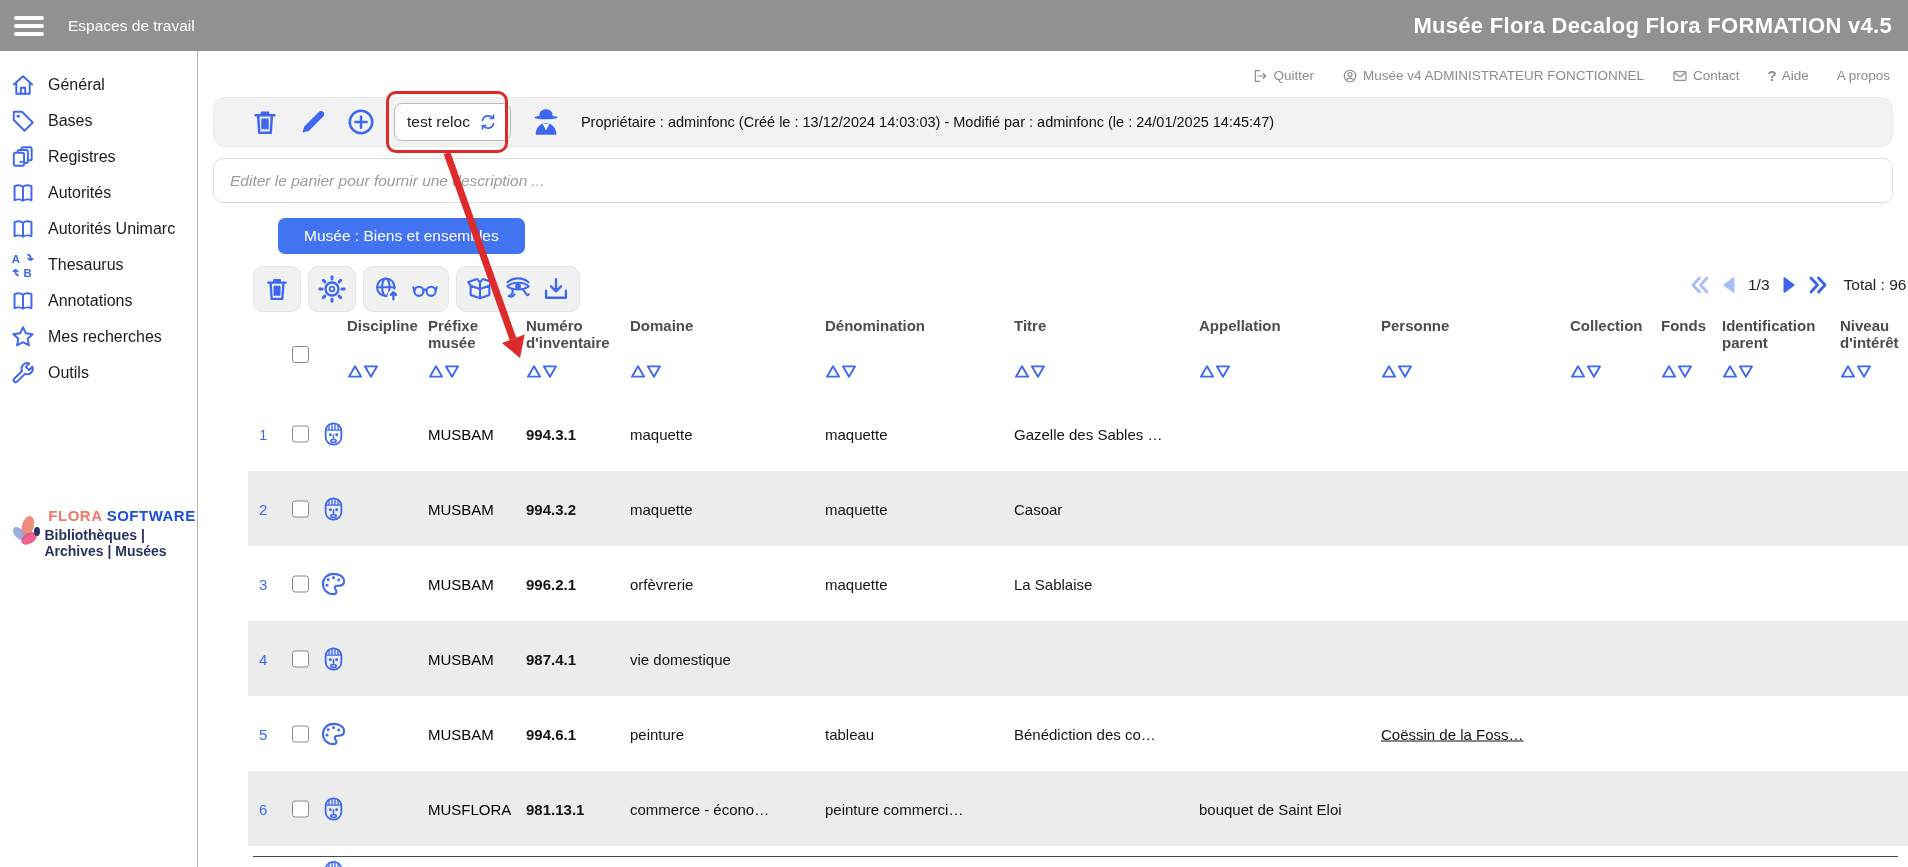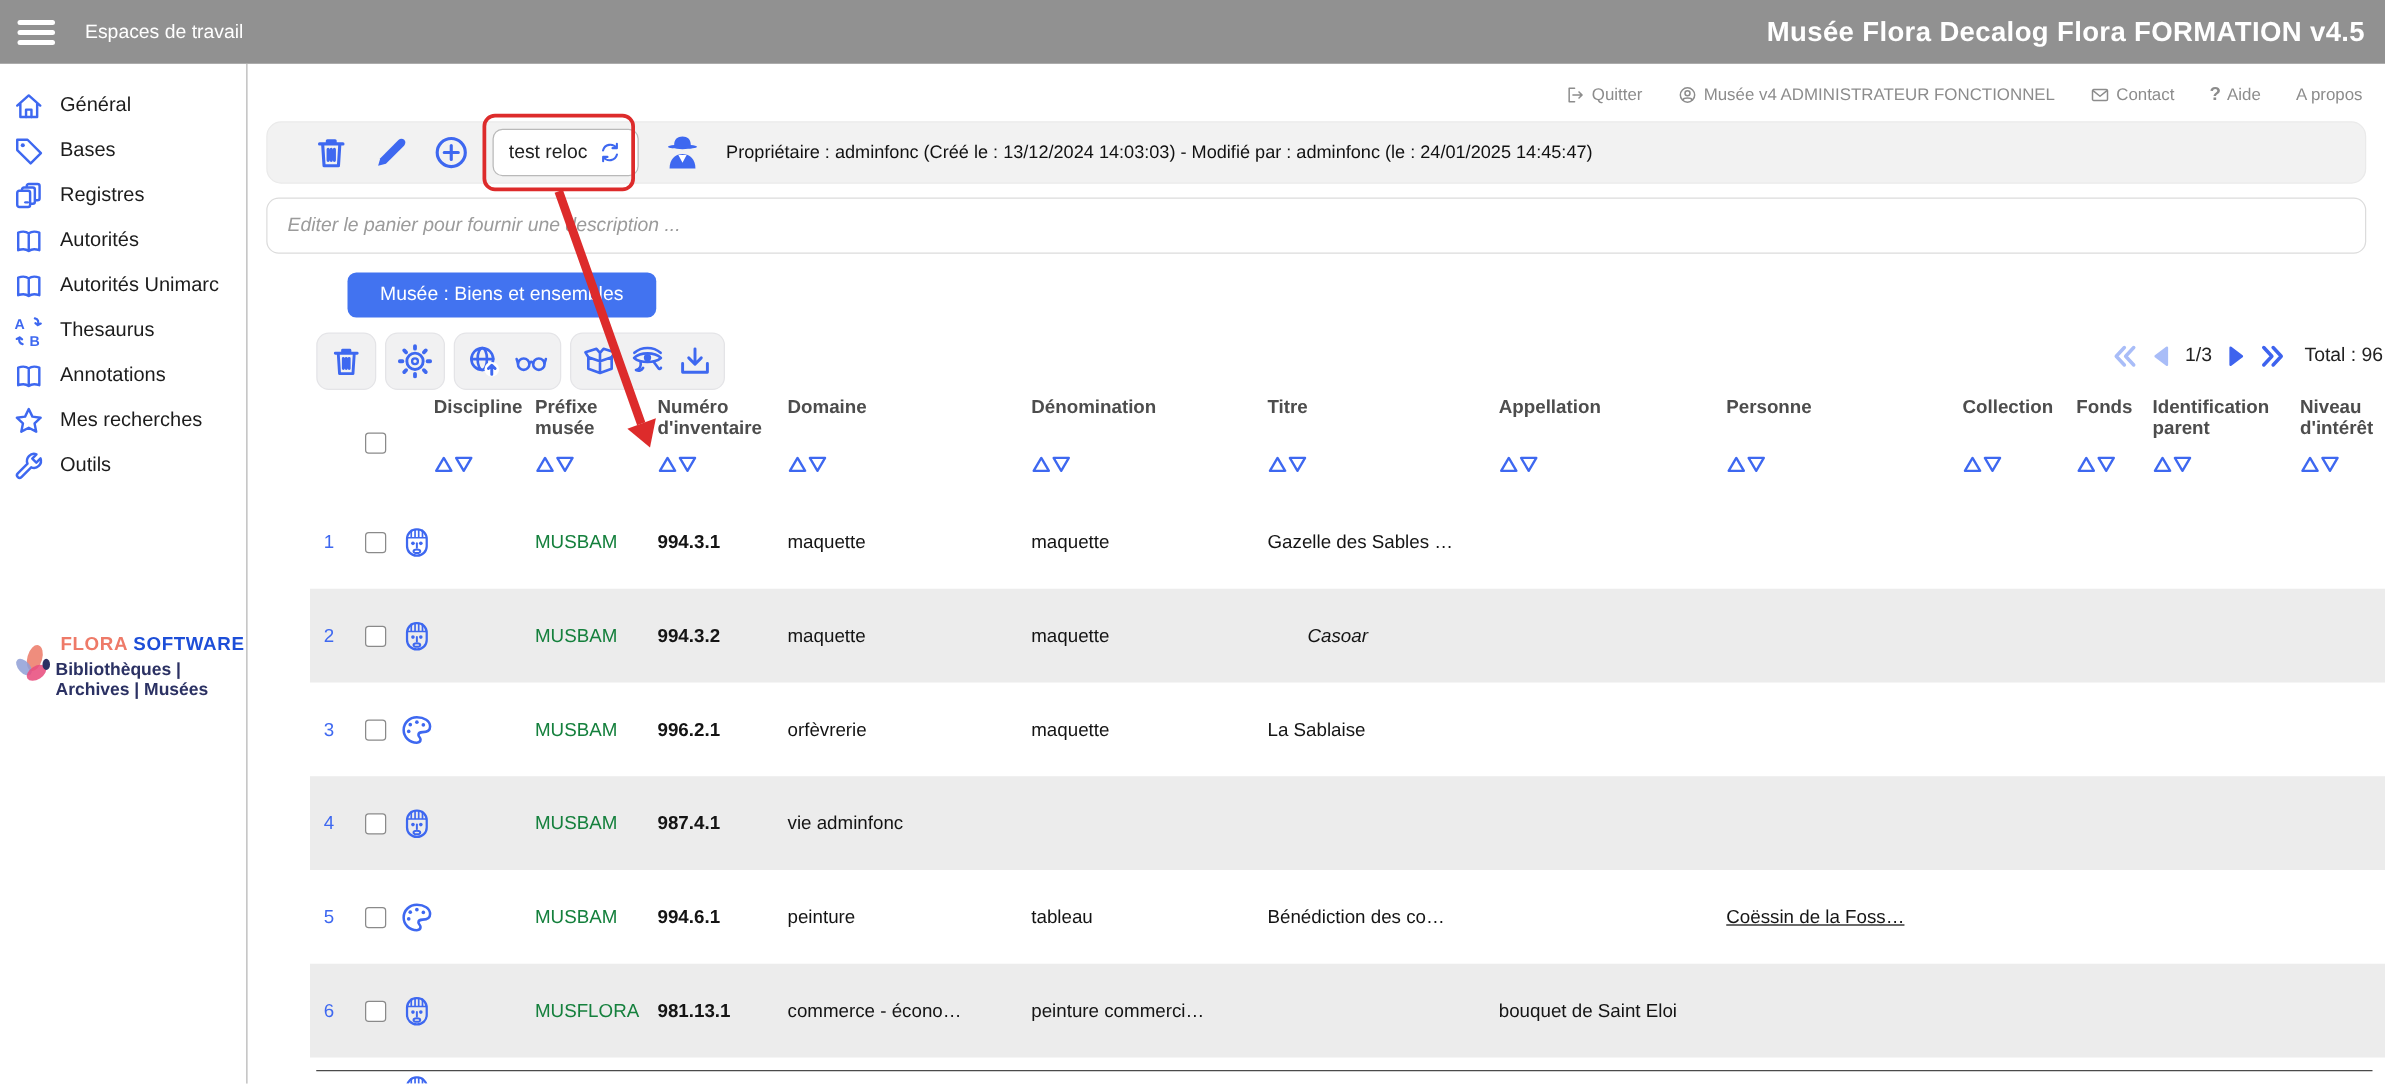--- a/index.html
+++ b/index.html
@@ -87,21 +87,21 @@
   .sort-pair { position:absolute; top:313px; width:32px; height:15px; color:#3e68f0; cursor:pointer; }
   .cbx { display:inline-block; width:17px; height:17px; background:#fff; border:1.5px solid #8a8a8a;
          border-radius:3px; cursor:pointer; }
   .selall { position:absolute; left:94px; top:295px; }
 
   .trow { position:absolute; left:50px; width:1660px; height:75px; }
   .trow.alt { background:#ececec; }
   .cell { position:absolute; top:50%; transform:translateY(-50%); font-size:15px; color:#141414;
           white-space:nowrap; }
   .cell.num { color:#3e68f0; cursor:pointer; }
-  .cell.prefixe { color:#15803d; cursor:pointer;text-align:center; }
+  .cell.prefixe { color:#000000; cursor:pointer;text-align:center; }
   .cell.numero { font-weight:bold; }
   .row-icn { width:27px; height:27px; color:#3e68f0; }
 
   .bottom-line { position:absolute; left:55px; top:805px; width:1645px; border-top:1.5px solid #4a4a4a; }
   .row7clip { position:absolute; left:122px; top:808px; width:27px; height:8px; overflow:hidden; }
   .row7clip .icn { width:27px; height:27px; color:#3e68f0; }
 </style>
 </head>
 <body>
 
@@ -504,21 +504,21 @@
                 <circle cx="9.2" cy="12.6" r="1.3" fill="currentColor" stroke="none"></circle>
                 <circle cx="14.8" cy="12.6" r="1.3" fill="currentColor" stroke="none"></circle>
                 <path d="M12 12.6v3.2" stroke-width="1.4"></path>
                 <ellipse cx="12" cy="18.2" rx="2.4" ry="1.3" stroke-width="1.4"></ellipse>
               </svg>
             </span>
             <span class="cell prefixe" style="left: 180px;">MUSBAM</span>
             <span class="cell numero" style="left: 278px;">994.3.2</span>
             <span class="cell domaine" style="left: 382px;">maquette</span>
             <span class="cell denomination" style="left: 577px;">maquette</span>
-            <span class="cell titre" style="left: 798px; font-style: italic;">Casoar</span>
+            <span class="cell titre" style="left: 766px;">Casoar</span>
           </div>
           <div class="trow" style="top: 495px;">
             <span class="cell num" style="left: 11px;">3</span>
             <span class="cbx" style="position: absolute; left: 44px; top: 50%; transform: translateY(-50%);"></span>
             <span class="row-icn icn" style="position: absolute; left: 72px; top: 50%; transform: translateY(-50%);">
               <svg viewBox="0 0 24 24" fill="none" stroke="currentColor" stroke-width="1.8" stroke-linecap="round" stroke-linejoin="round">
                 <path d="M12 3C6.7 3 2.6 7 2.6 12S6.7 21 12 21c1.6 0 2.6-1 2.6-2.2 0-1.6-1.5-2-1.5-3.3 0-1.3 1.2-2 3-2 2.6 0 5.3-1 5.3-4C21.4 5.4 17.1 3 12 3z"></path>
                 <circle cx="7.3" cy="8.2" r="1.3" fill="currentColor" stroke="none"></circle>
                 <circle cx="12" cy="6.4" r="1.3" fill="currentColor" stroke="none"></circle>
                 <circle cx="16.6" cy="8.4" r="1.3" fill="currentColor" stroke="none"></circle>
@@ -539,21 +539,21 @@
                 <rect x="5" y="2.6" width="14" height="18.8" rx="6.8" stroke-width="1.6"></rect>
                 <path d="M5.2 8.6h13.6M8 3.4v5.2M10.7 2.8v5.8M13.3 2.8v5.8M16 3.4v5.2" stroke-width="1.2"></path>
                 <circle cx="9.2" cy="12.6" r="1.3" fill="currentColor" stroke="none"></circle>
                 <circle cx="14.8" cy="12.6" r="1.3" fill="currentColor" stroke="none"></circle>
                 <path d="M12 12.6v3.2" stroke-width="1.4"></path>
                 <ellipse cx="12" cy="18.2" rx="2.4" ry="1.3" stroke-width="1.4"></ellipse>
               </svg>
             </span>
             <span class="cell prefixe" style="left: 180px;">MUSBAM</span>
             <span class="cell numero" style="left: 278px;">987.4.1</span>
-            <span class="cell domaine" style="left: 382px;">vie adminfonc</span>
+            <span class="cell domaine" style="left: 382px;">vie domestique</span>
           </div>
           <div class="trow" style="top: 645px;">
             <span class="cell num" style="left: 11px;">5</span>
             <span class="cbx" style="position: absolute; left: 44px; top: 50%; transform: translateY(-50%);"></span>
             <span class="row-icn icn" style="position: absolute; left: 72px; top: 50%; transform: translateY(-50%);">
               <svg viewBox="0 0 24 24" fill="none" stroke="currentColor" stroke-width="1.8" stroke-linecap="round" stroke-linejoin="round">
                 <path d="M12 3C6.7 3 2.6 7 2.6 12S6.7 21 12 21c1.6 0 2.6-1 2.6-2.2 0-1.6-1.5-2-1.5-3.3 0-1.3 1.2-2 3-2 2.6 0 5.3-1 5.3-4C21.4 5.4 17.1 3 12 3z"></path>
                 <circle cx="7.3" cy="8.2" r="1.3" fill="currentColor" stroke="none"></circle>
                 <circle cx="12" cy="6.4" r="1.3" fill="currentColor" stroke="none"></circle>
                 <circle cx="16.6" cy="8.4" r="1.3" fill="currentColor" stroke="none"></circle>

